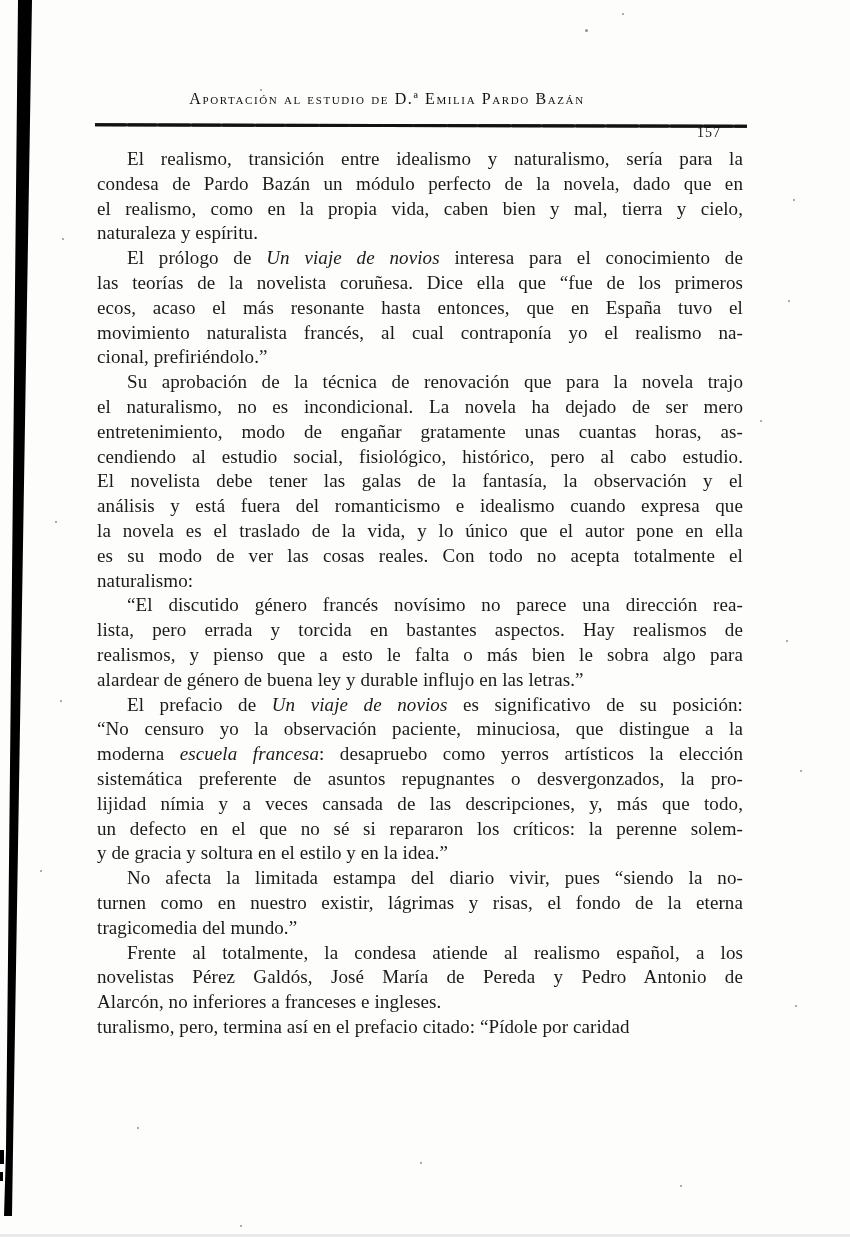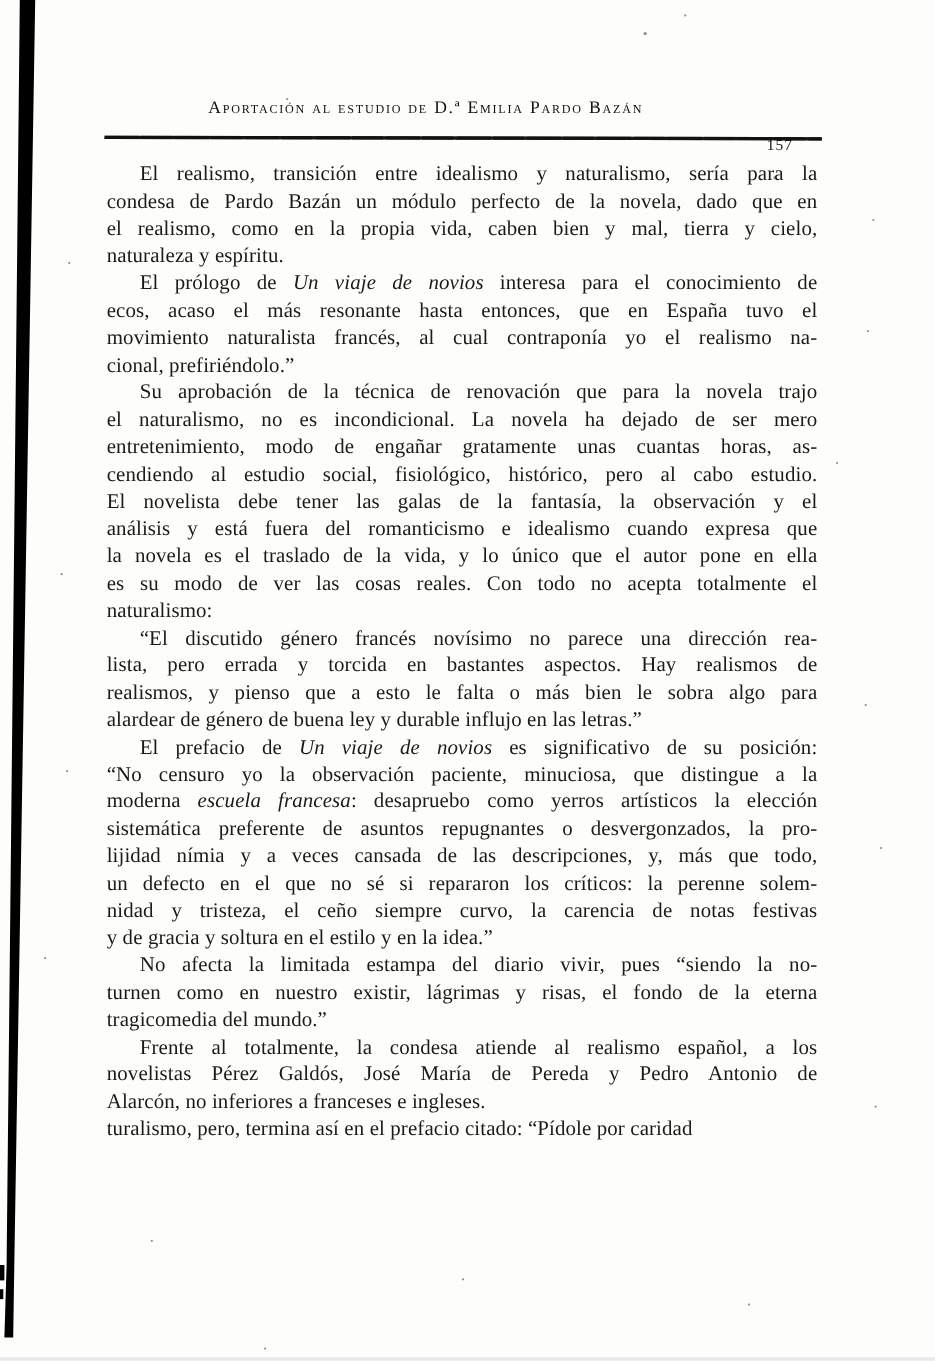--- a/index.html
+++ b/index.html
@@ -104,20 +104,21 @@
 
   <div class="body-text" id="body-text">
       <div class="paragraph">
         <div class="line first"><span>El realismo, transición entre idealismo y naturalismo, sería para la</span></div>
         <div class="line"><span>condesa de Pardo Bazán un módulo perfecto de la novela, dado que en</span></div>
         <div class="line"><span>el realismo, como en la propia vida, caben bien y mal, tierra y cielo,</span></div>
         <div class="line last"><span>naturaleza y espíritu.</span></div>
       </div>
       <div class="paragraph">
         <div class="line first"><span>El prólogo de </span><span class="italic-run">Un viaje de novios</span><span> interesa para el conocimiento de</span></div>
+        <div class="line"><span>las teorías de la novelista coruñesa. Dice ella que “fue de los primeros</span></div>
         <div class="line"><span>ecos, acaso el más resonante hasta entonces, que en España tuvo el</span></div>
         <div class="line"><span>movimiento naturalista francés, al cual contraponía yo el realismo na-</span></div>
         <div class="line last"><span>cional, prefiriéndolo.”</span></div>
       </div>
       <div class="paragraph">
         <div class="line first"><span>Su aprobación de la técnica de renovación que para la novela trajo</span></div>
         <div class="line"><span>el naturalismo, no es incondicional. La novela ha dejado de ser mero</span></div>
         <div class="line"><span>entretenimiento, modo de engañar gratamente unas cuantas horas, as-</span></div>
         <div class="line"><span>cendiendo al estudio social, fisiológico, histórico, pero al cabo estudio.</span></div>
         <div class="line"><span>El novelista debe tener las galas de la fantasía, la observación y el</span></div>
@@ -132,21 +133,20 @@
         <div class="line"><span>realismos, y pienso que a esto le falta o más bien le sobra algo para</span></div>
         <div class="line last"><span>alardear de género de buena ley y durable influjo en las letras.”</span></div>
       </div>
       <div class="paragraph">
         <div class="line first"><span>El prefacio de </span><span class="italic-run">Un viaje de novios</span><span> es significativo de su posición:</span></div>
         <div class="line"><span>“No censuro yo la observación paciente, minuciosa, que distingue a la</span></div>
         <div class="line"><span>moderna </span><span class="italic-run">escuela francesa</span><span>: desapruebo como yerros artísticos la elección</span></div>
         <div class="line"><span>sistemática preferente de asuntos repugnantes o desvergonzados, la pro-</span></div>
         <div class="line"><span>lijidad nímia y a veces cansada de las descripciones, y, más que todo,</span></div>
         <div class="line"><span>un defecto en el que no sé si repararon los críticos: la perenne solem-</span></div>
-        <div class="line"><span>nidad y tristeza, el ceño siempre curvo, la carencia de notas festivas</span></div>
         <div class="line last"><span>y de gracia y soltura en el estilo y en la idea.”</span></div>
       </div>
       <div class="paragraph">
         <div class="line first"><span>No afecta la limitada estampa del diario vivir, pues “siendo la no-</span></div>
         <div class="line"><span>turnen como en nuestro existir, lágrimas y risas, el fondo de la eterna</span></div>
         <div class="line last"><span>tragicomedia del mundo.”</span></div>
       </div>
       <div class="paragraph">
         <div class="line first"><span>Frente al totalmente, la condesa atiende al realismo español, a los</span></div>
         <div class="line"><span>novelistas Pérez Galdós, José María de Pereda y Pedro Antonio de</span></div>

